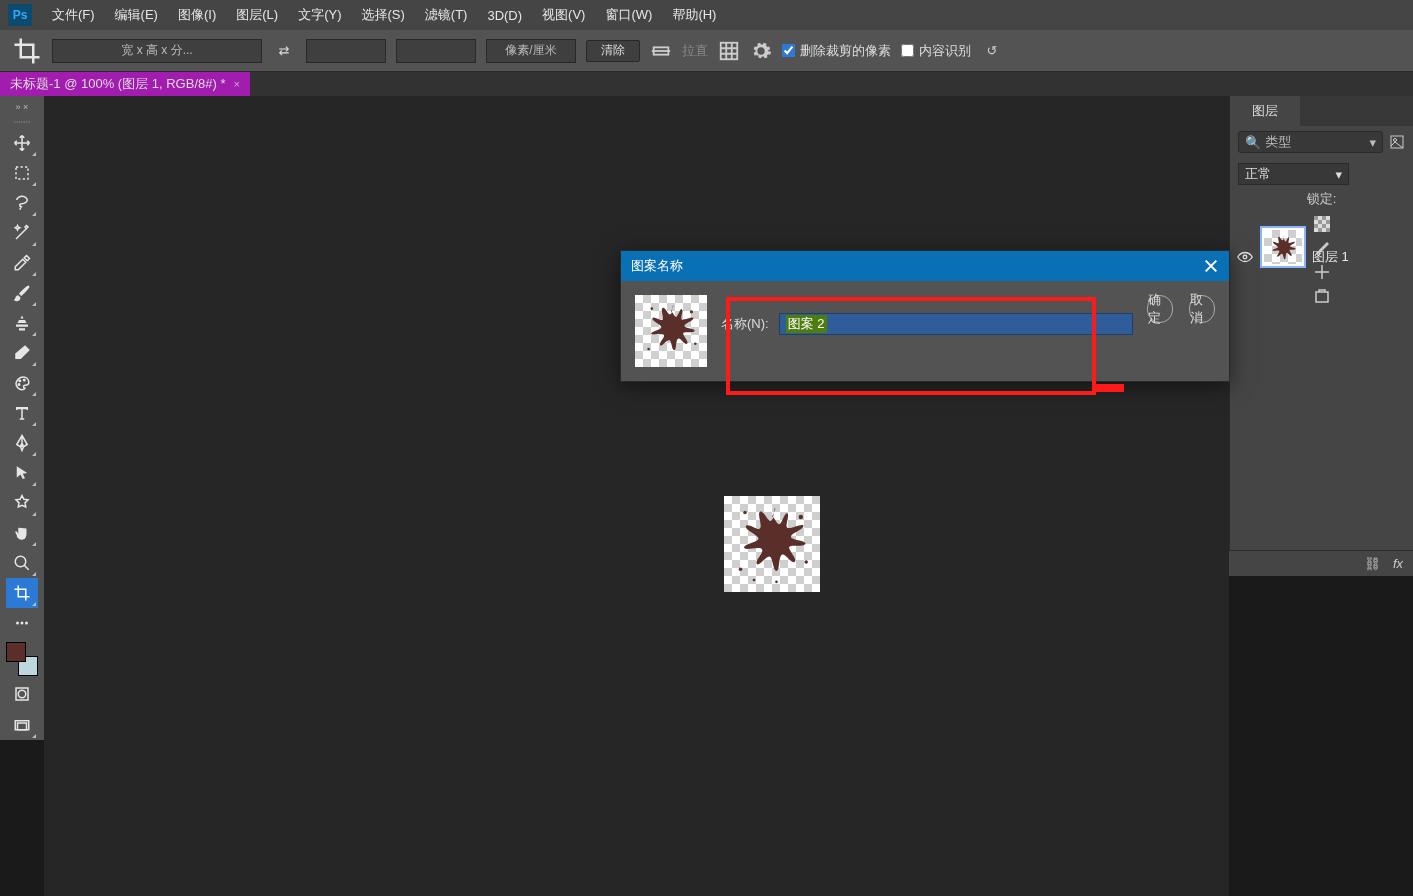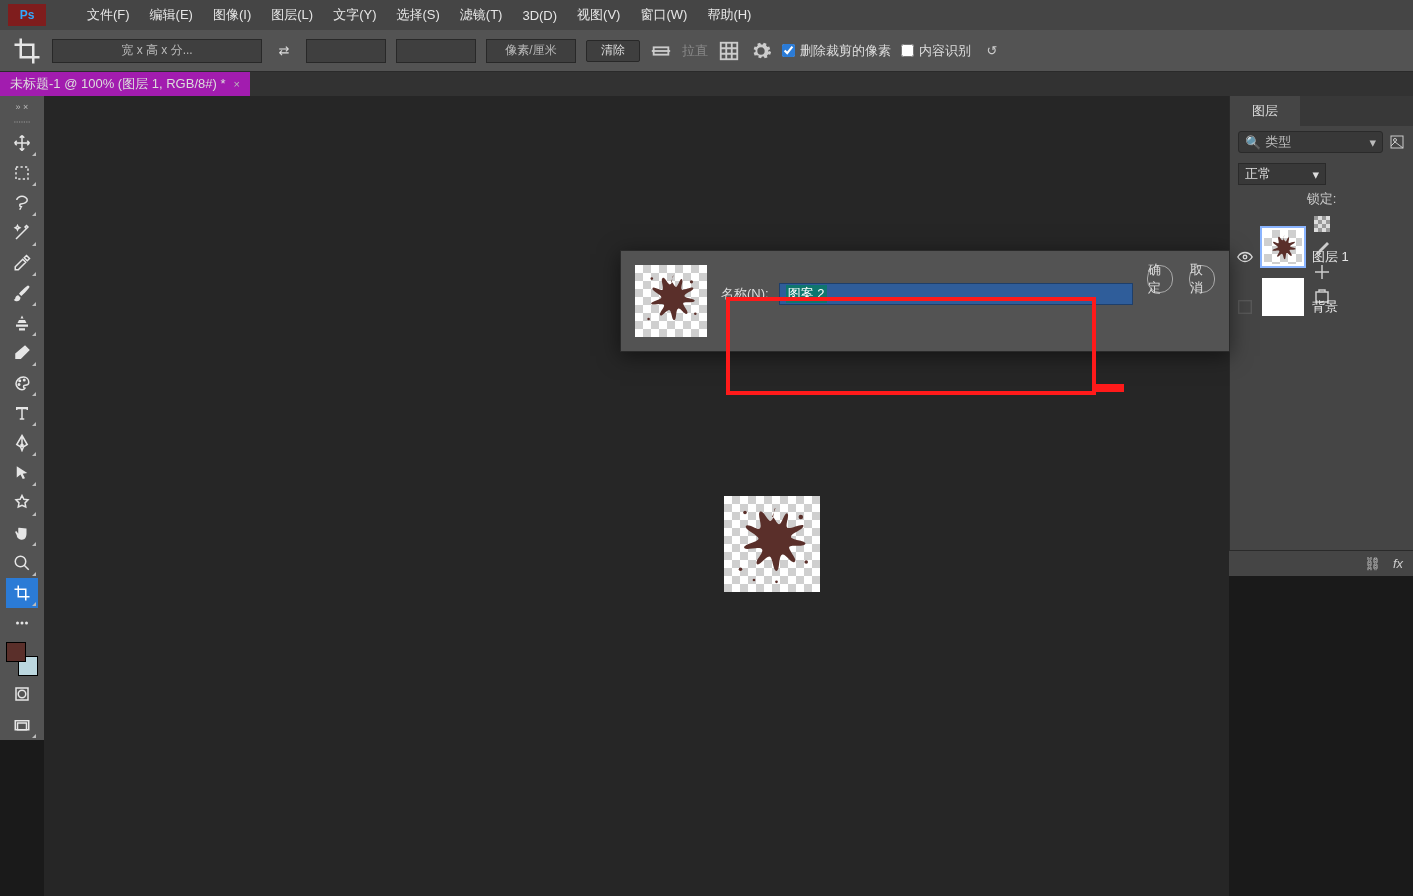--- a/index.html
+++ b/index.html
@@ -1,20 +1,20 @@
 <!DOCTYPE html>
 <html><head>
 <meta charset="utf-8">
 <style>
 * { margin: 0; padding: 0; box-sizing: border-box; font-family: "Microsoft YaHei", sans-serif; font-size: 13px; user-select: none; }
 body { width: 1413px; height: 896px; background: #1a1a1a; overflow: hidden; position: relative; color: #e6e6e6; }
 
 
 .menubar { height: 30px; background: #454545; display: flex; align-items: center; padding: 0 8px; }
-.app-icon { width: 38px; height: 22px; background: #7f1d1d; color: #31a8ff; display: flex; align-items: center; justify-content: center; font-weight: bold; font-size: 12px; margin-right: 31px; }
+.app-icon { width: 24px; height: 22px; background: #0c4a6e; color: #31a8ff; display: flex; align-items: center; justify-content: center; font-weight: bold; font-size: 12px; margin-right: 10px; }
 .menu-item { padding: 0 10px; color: #e6e6e6; cursor: default; }
 
 
 .optionsbar { height: 42px; background: #535353; display: flex; align-items: center; padding: 0 12px; gap: 10px; border-bottom: 1px solid #2a2a2a; }
 .opt-crop { width: 30px; height: 28px; display:flex; align-items:center; justify-content:center; }
 .opt-field { height: 24px; background: #3f3f3f; border: 1px solid #282828; display:flex; align-items:center; justify-content:center; color:#bbb; font-size:12px; }
 .opt-field.wide { width: 210px; }
 .opt-field.small { width: 80px; }
 .opt-swap { width: 24px; height:24px; display:flex; align-items:center; justify-content:center; color:#ddd; }
 .opt-select { width: 90px; height:24px; background:#3f3f3f; border:1px solid #282828; display:flex; align-items:center; justify-content:center; color:#bbb; font-size:12px; }
@@ -48,21 +48,21 @@
   repeating-conic-gradient(#cfcfcf 0% 25%, #fff 0% 50%) 0 0/16px 16px;
   width:100%; height:100%; }
 .splat { position:absolute; left:50%; top:50%; transform:translate(-50%,-50%); width:90px; height:90px; }
 
 
 .right-panels { position:absolute; right:0; top:96px; width:184px; bottom:320px; background:#454545; border-left:1px solid #2a2a2a; }
 .panel-tabrow { height:30px; background:#383838; display:flex; align-items:center; }
 .panel-tab { padding:0 22px; height:100%; display:flex; align-items:center; background:#454545; color:#ddd; font-size:13px; }
 .panel-row { display:flex; align-items:center; height:32px; padding:0 8px; gap:6px; color:#ccc; font-size:12px; }
 .filter-input { flex:1; height:22px; background:#383838; border:1px solid #2a2a2a; border-radius:3px; display:flex; align-items:center; padding:0 6px; color:#bbb; font-size:12px; gap:4px;}
-.blend-select { width:88px; height:22px; background:#383838; border:1px solid #2a2a2a; display:flex; align-items:center; padding:0 6px; color:#ddd; font-size:12px; justify-content:space-between;}
+.blend-select { width:111px; height:22px; background:#383838; border:1px solid #2a2a2a; display:flex; align-items:center; padding:0 6px; color:#ddd; font-size:12px; justify-content:space-between;}
 .lock-row { height:28px; display:flex; align-items:center; padding:0 8px; gap:8px; color:#ccc; font-size:12px;flex-direction:column; }
 .lock-ico { width:16px; height:16px; display:flex; align-items:center; justify-content:center; }
 
 .layer-list { padding:4px 6px; }
 .layer { height:44px; display:flex; align-items:flex-end; gap:8px; margin-bottom:6px; }
 .eye { width:18px; height:18px; display:flex; align-items:center; justify-content:center; }
 .thumb { width:42px; height:38px; border:2px solid #fff; background:#fff; position:relative; }
 .thumb.active { outline:2px solid #8ab4ff; }
 .thumb .checker { width:100%; height:100%; }
 .thumb-splat { position:absolute; inset:2px; }
@@ -71,21 +71,21 @@
 .panel-footer { position:absolute; right:0; bottom:320px; width:184px; height:26px; background:#454545; border-top:1px solid #2a2a2a; display:flex; align-items:center; justify-content:flex-end; gap:12px; padding:0 10px; color:#ccc; }
 .dialog { position:absolute; left:620px; top:250px; width:610px; background:#535353; border:1px solid #2a2a2a; box-shadow:0 4px 20px rgba(0,0,0,.5); }
 .dialog-title { height:30px; background:#0a70b5; display:flex; align-items:center; padding:0 10px; color:#fff; font-size:13px; justify-content:space-between; }
 .dialog-close { width:16px; height:16px; display:flex; align-items:center; justify-content:center; cursor:pointer; }
 .dialog-body { display:flex; padding:14px; gap:14px; align-items:flex-start; }
 .dialog-thumb { width:72px; height:72px; background:#fff; }
 .dialog-thumb .checker { width:100%; height:100%; }
 .dialog-form { flex:1; display:flex; align-items:center; gap:10px; margin-top:18px; position:relative; }
 .dialog-form label { color:#ddd; font-size:13px; white-space:nowrap; }
 .dialog-input { flex:1; height:22px; background:#2f5d9a; border:1px solid #1e3f6b; padding:0 6px; display:flex; align-items:center; }
-.dialog-input span { background:#0f766e; color:#fff; padding:0 2px; }
+.dialog-input span { background:#4d7c0f; color:#fff; padding:0 2px; }
 .dialog-buttons { width:68px; display:flex; flex-direction:row; gap:16px; }
 .dlg-btn { height:28px; border:1px solid #aaa; border-radius:14px; background:transparent; color:#ddd; display:flex; align-items:center; justify-content:center; font-size:13px; }
 
 
 .annot { position:absolute; border:4px solid #ff1a1a; pointer-events:none; }
 .annot.a1 { left:726px; top:297px; width:370px; height:98px; }
 .annot.a2 { left:1096px; top:384px; width:28px; height:8px; background:#ff1a1a; border:none; }
 
 </style>
 </head>
@@ -352,38 +352,37 @@
           </svg>
       </div>
       <div class="thumb active">
         <div class="checker"></div>
         <svg class="thumb-splat" viewBox="0 0 100 100">
           <path fill="#5a2f2a" d="M50 20c3 0 5 8 8 8s6-14 9-12 -3 14 0 16 18-6 18-2 -14 8-14 12 18 4 16 8 -18 0-18 4 10 14 6 16 -10-10-14-8 -2 18-6 18 -4-16-8-16 -12 12-14 8 8-12 6-16 -20 2-20-2 16-6 16-10 -16-10-14-14 14 6 16 2 -4-16 0-18 8 12 12 10 2-14 5-14z"></path>
         </svg>
       </div>
       <div class="layer-name">图层 1</div>
     </div>
-    <div class="layer">
-      <div class="eye" style="opacity:.3;">
-        <svg viewBox="0 0 20 20" fill="none" stroke="#888" stroke-width="1.5">
-            <rect x="3" y="3" width="14" height="14"></rect>
-          </svg>
-      </div>
-      <div class="thumb" style="background:#fff;"></div>
-      <div class="layer-name">背景</div>
-    </div>
   </div>
 </div>
 
 <div class="panel-footer">
   <span>⛓</span>
   <span style="font-style:italic;">fx</span>
 </div>
 
 <div class="dialog">
+  <div class="dialog-title">
+    <span>图案名称</span>
+    <div class="dialog-close">
+      <svg viewBox="0 0 12 12" stroke="#fff" stroke-width="1.5">
+          <path d="M2 2l8 8M10 2l-8 8"></path>
+        </svg>
+    </div>
+  </div>
   <div class="dialog-body">
     <div class="dialog-thumb">
       <div class="checker" style="position:relative;">
         <svg style="position:absolute;inset:4px;" viewBox="0 0 100 100">
           <path fill="#5a2f2a" d="M50 20c3 0 5 8 8 8s6-14 9-12 -3 14 0 16 18-6 18-2 -14 8-14 12 18 4 16 8 -18 0-18 4 10 14 6 16 -10-10-14-8 -2 18-6 18 -4-16-8-16 -12 12-14 8 8-12 6-16 -20 2-20-2 16-6 16-10 -16-10-14-14 14 6 16 2 -4-16 0-18 8 12 12 10 2-14 5-14z"></path>
           <circle cx="20" cy="15" r="2" fill="#5a2f2a"></circle>
             <circle cx="82" cy="20" r="2.5" fill="#5a2f2a"></circle>
             <circle cx="88" cy="70" r="2" fill="#5a2f2a"></circle>
             <circle cx="15" cy="78" r="2" fill="#5a2f2a"></circle>
         </svg>

